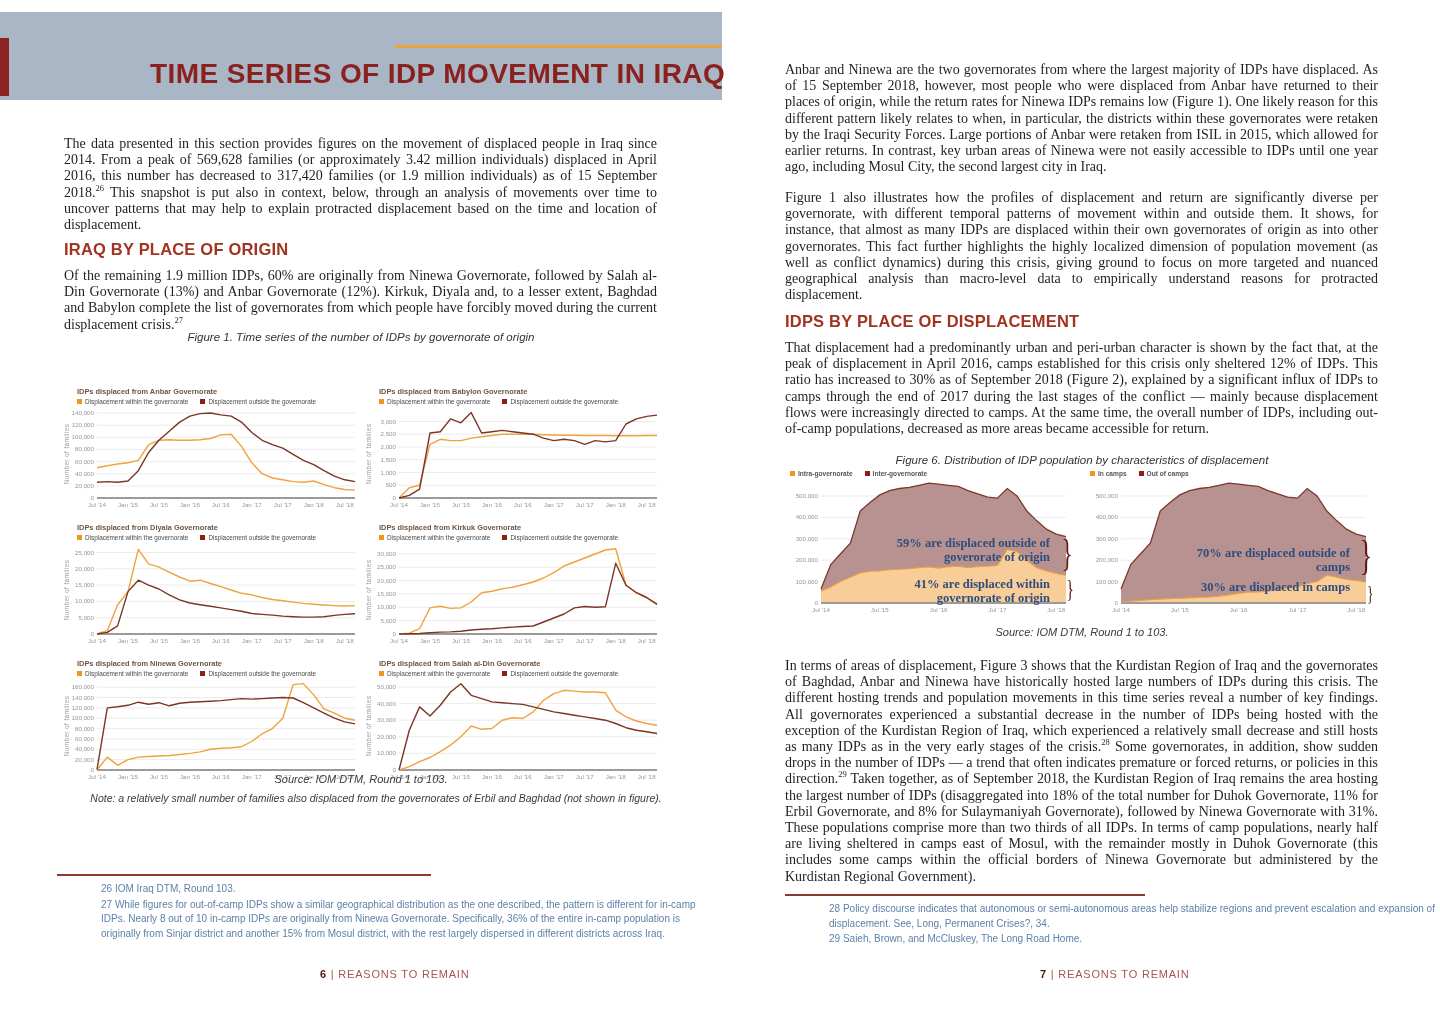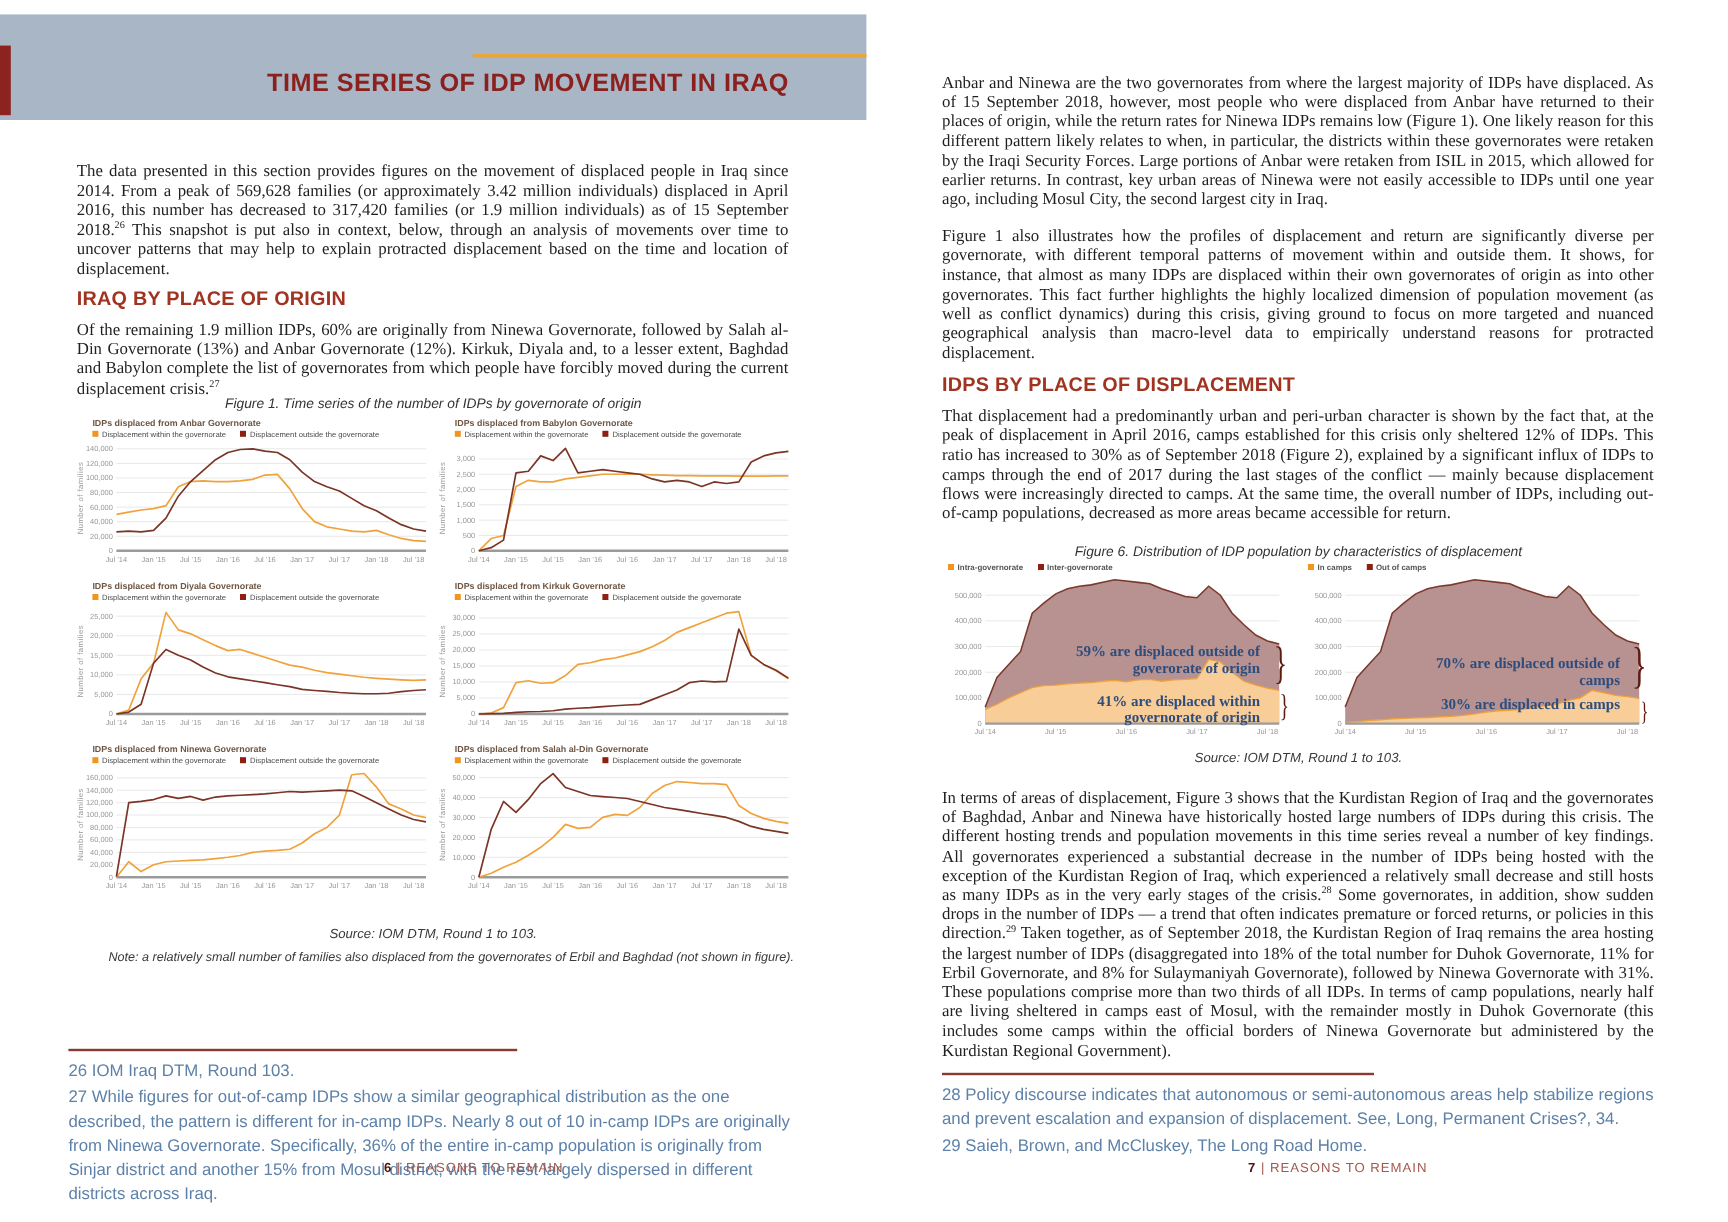--- a/index.html
+++ b/index.html
@@ -6,41 +6,41 @@
   html,body{margin:0;padding:0;background:#ffffff;}
   body{width:1440px;height:1018px;position:relative;font-family:"Liberation Serif",serif;overflow:hidden;}
   .abs{position:absolute;}
   .para{font-size:14px;line-height:16.2px;text-align:justify;color:#1f1f1f;width:593px;}
   .para sup{font-size:8.5px;line-height:0;vertical-align:super;}
   .h-red{font-family:"Liberation Sans",sans-serif;font-weight:bold;font-size:16.5px;color:#a13321;letter-spacing:.2px;}
   
   .banner{left:0;top:12px;width:722px;height:88px;background:#a9b6c5;}
   .banner-tab{left:0;top:38px;width:9px;height:58px;background:#8c2321;}
   .banner-line{left:394px;top:45px;width:328px;height:3px;background:#eaa63c;}
-  .banner-title{left:150px;top:58px;width:580px;text-align:center;font-family:"Liberation Sans",sans-serif;font-weight:bold;font-size:21px;color:#8b211e;letter-spacing:.4px;}
+  .banner-title{left:150px;top:58px;width:580px;text-align:left;font-family:"Liberation Sans",sans-serif;font-weight:bold;font-size:28px;color:#8b211e;letter-spacing:.4px;}
   
   .fig-caption{font-family:"Liberation Sans",sans-serif;font-style:italic;font-size:11.5px;color:#333;text-align:center;width:594px;}
   .fig-note{font-family:"Liberation Sans",sans-serif;font-style:italic;font-size:10.5px;color:#3a3a3a;text-align:center;width:594px;}
   
   .chart{position:absolute;width:300px;height:134px;font-family:"Liberation Sans",sans-serif;}
-  .c-title{font-size:7.4px;font-weight:bold;color:#6e5643;padding-left:17px;}
+  .c-title{font-size:7.4px;font-weight:bold;color:#6e5643;padding-left:17px;margin-top:39px;}
   .c-legend{font-size:6.4px;color:#4a4a4a;padding-left:17px;display:flex;gap:12px;margin-top:2px;align-items:center;}
   .sw{display:inline-block;width:5px;height:5px;margin-right:3px;}
   svg text{font-family:"Liberation Sans",sans-serif;}
   .yt{font-size:6.2px;fill:#979797;text-anchor:end;}
   .xt{font-size:6.2px;fill:#979797;text-anchor:middle;}
   .yl{font-size:6.4px;fill:#9a9a9a;text-anchor:middle;letter-spacing:.4px;}
   .chart.stacked{width:295px;height:152px;}
   .chart.stacked .c-legend{padding-left:5px;margin-top:0;font-size:6.6px;font-weight:bold;color:#555;}
   .ann{position:absolute;right:30px;width:180px;font-family:"Liberation Serif",serif;font-weight:bold;color:#2d4d7e;text-align:right;font-size:12.5px;line-height:1.12;}
   .brace{position:absolute;right:4px;color:#5f1b12;font-family:"Liberation Serif",serif;line-height:1;transform:scaleX(.62);}
   .brace::after{content:"}";}
   
   .fn-rule{height:2px;background:#8b3a31;}
-  .footnotes{font-family:"Liberation Sans",sans-serif;font-size:14px;color:#5d81a8;line-height:1.45;}
+  .footnotes{font-family:"Liberation Sans",sans-serif;font-size:10px;color:#5d81a8;line-height:1.45;margin-left:44px;}
   .footnotes p{margin:0 0 1px 0;}
   
   .footer{font-family:"Liberation Sans",sans-serif;font-size:11px;letter-spacing:.8px;padding-left:20px;}
   .footer .pg{font-weight:bold;color:#4a1612;}
   .footer .rest{color:#a5574a;}
 </style>
 </head>
 <body>
 
 <div class="abs banner"></div>

